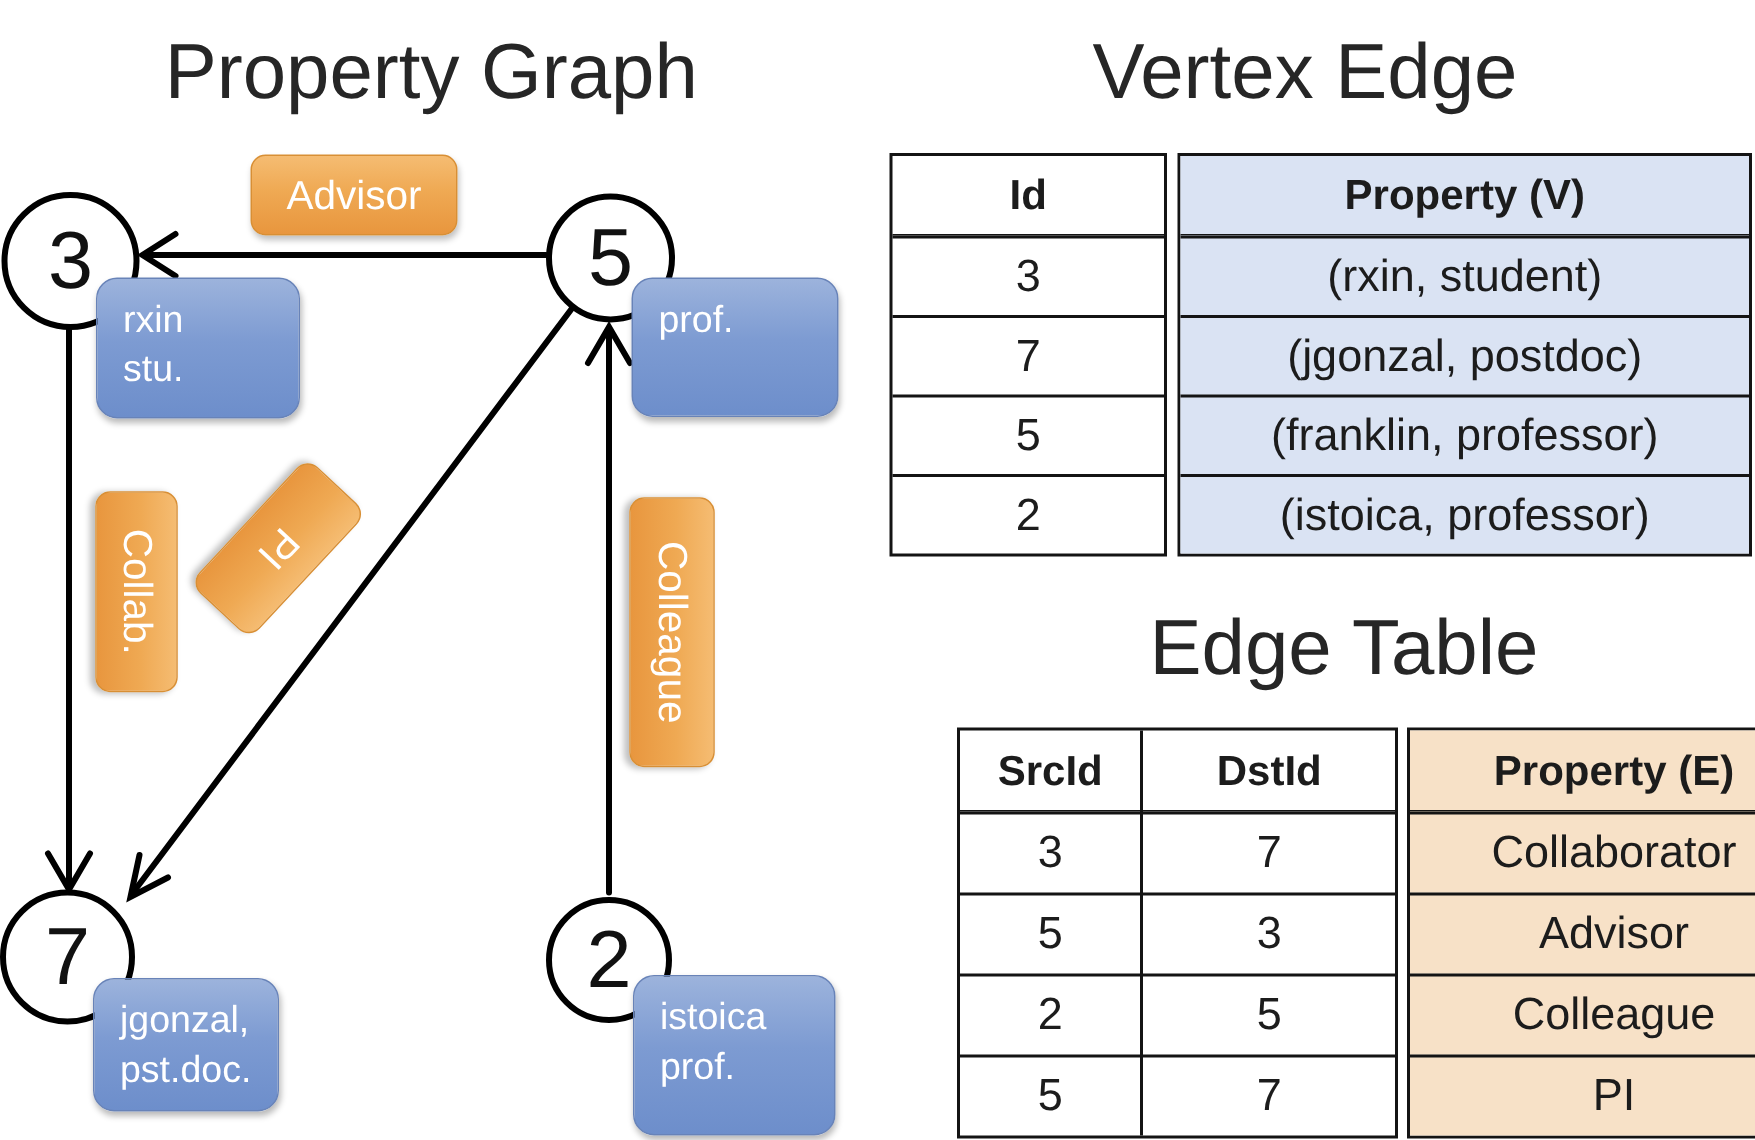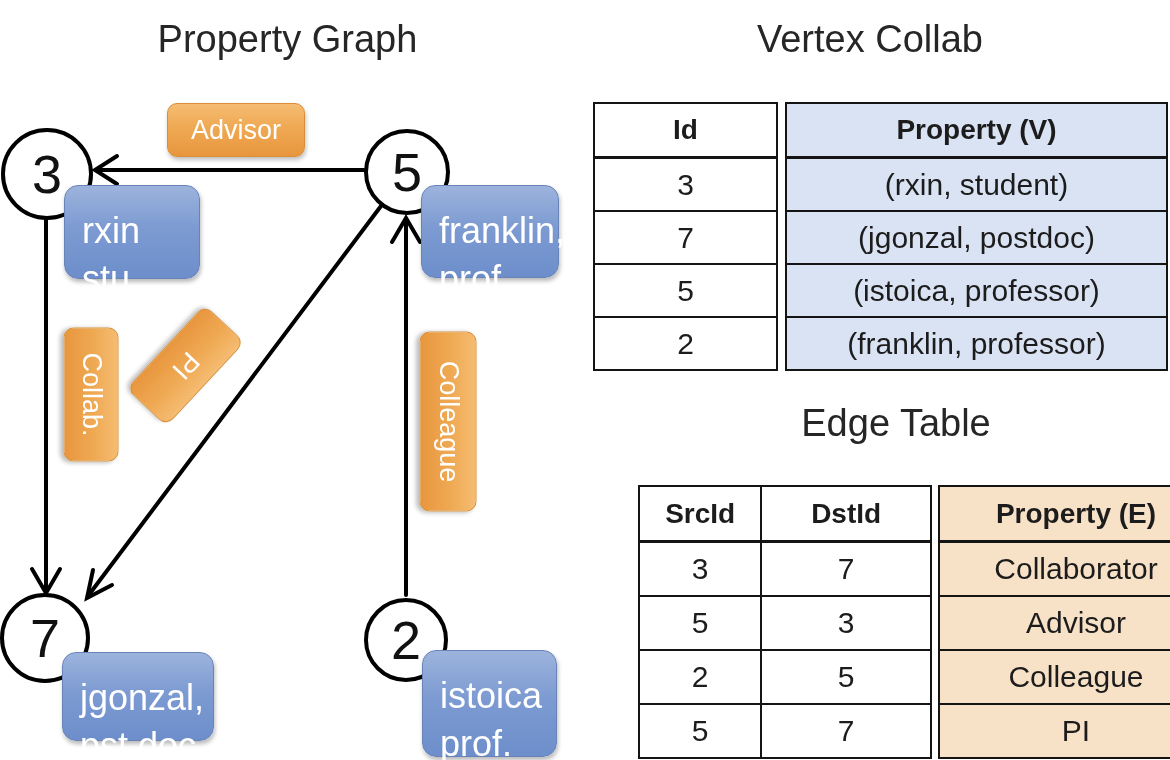--- a/index.html
+++ b/index.html
@@ -4,21 +4,21 @@
 <style>
   html,body{margin:0;padding:0;}
   body{
     width:1170px;height:760px;position:relative;background:#ffffff;
     font-family:"Liberation Sans", sans-serif;color:#1c1c1c;overflow:hidden;
   }
   .abs{position:absolute;}
 
   
   .big-title{
-    font-size:38px;font-weight:300;color:#262626;text-align:center;
+    font-size:52px;font-weight:300;color:#262626;text-align:center;
     letter-spacing:0px;white-space:nowrap;
   }
   #graph-title{left:0;top:18px;width:575px;}
   #vertex-title{left:580px;top:18px;width:580px;}
   #edge-title{left:606px;top:402px;width:580px;}
 
   
   .node{
     box-sizing:border-box;border:4px solid #000;border-radius:50%;
     background:#ffffff;display:flex;align-items:center;justify-content:center;
@@ -28,26 +28,26 @@
   #node-5{left:364px;top:129px;width:86px;height:86px;}
   #node-7{left:0px;top:593px;width:90px;height:90px;}
   #node-2{left:364px;top:598px;width:84px;height:84px;}
 
   
   .vprop{
     box-sizing:border-box;border-radius:14px;
     background:linear-gradient(180deg,#9cb3dc 0%,#7d9bd2 45%,#6d8ecb 100%);
     border:1px solid #6883b8;
     box-shadow:1px 3px 4px rgba(0,0,0,0.28);
-    color:#ffffff;font-size:36px;line-height:1.32;
-    padding:21px 10px 0 17px;z-index:3;
+    color:#ffffff;font-size:25px;line-height:1.32;
+    padding:11px 10px 0 17px;z-index:3;
   }
   #vprop-3{left:64px;top:185px;width:136px;height:94px;}
   #vprop-5{left:421px;top:185px;width:138px;height:93px;}
-  #vprop-7{left:62px;top:652px;width:152px;height:89px;}
+  #vprop-7{left:62px;top:652px;width:124px;height:89px;}
   #vprop-2{left:422px;top:650px;width:135px;height:107px;}
 
   
   .ebadge{
     box-sizing:border-box;border-radius:10px;
     background:linear-gradient(180deg,#f5bc72 0%,#efa953 45%,#e8963e 100%);
     border:1px solid #d88f35;
     box-shadow:1px 3px 4px rgba(0,0,0,0.25);
     color:#ffffff;font-size:27px;
     display:flex;align-items:center;justify-content:center;
@@ -115,53 +115,52 @@
 <div class="abs node" id="node-3">3</div>
 <div class="abs node" id="node-5">5</div>
 <div class="abs node" id="node-7">7</div>
 <div class="abs node" id="node-2">2</div>
 
 <div class="abs vprop" id="vprop-3">
   <div>rxin</div>
   <div>stu.</div>
 </div>
 <div class="abs vprop" id="vprop-5">
-  <div>franklin,</div>
   <div>prof.</div>
 </div>
 <div class="abs vprop" id="vprop-7">
   <div>jgonzal,</div>
   <div>pst.doc.</div>
 </div>
 <div class="abs vprop" id="vprop-2">
   <div>istoica</div>
   <div>prof.</div>
 </div>
 
 <div class="abs ebadge" id="badge-advisor">Advisor</div>
 <div class="abs ebadge" id="badge-collab">Collab.</div>
 <div class="abs ebadge" id="badge-pi">PI</div>
 <div class="abs ebadge" id="badge-colleague">Colleague</div>
 
-<div class="abs big-title" id="vertex-title">Vertex Collab</div>
+<div class="abs big-title" id="vertex-title">Vertex Edge</div>
 
 <div class="abs tbl" id="vertex-table">
   <div class="tcol" id="vt-id">
     <div class="tcell hdr">Id</div>
     <div class="tcell">3</div>
     <div class="tcell">7</div>
     <div class="tcell">5</div>
     <div class="tcell">2</div>
   </div>
   <div class="tcol" id="vt-prop">
     <div class="tcell hdr blue">Property (V)</div>
     <div class="tcell blue">(rxin, student)</div>
     <div class="tcell blue">(jgonzal, postdoc)</div>
+    <div class="tcell blue">(franklin, professor)</div>
     <div class="tcell blue">(istoica, professor)</div>
-    <div class="tcell blue">(franklin, professor)</div>
   </div>
 </div>
 
 <div class="abs big-title" id="edge-title">Edge Table</div>
 
 <div class="abs tbl" id="edge-table">
   <div id="et-ids">
     <div class="subcol" id="et-src">
       <div class="tcell hdr">SrcId</div>
       <div class="tcell">3</div>

